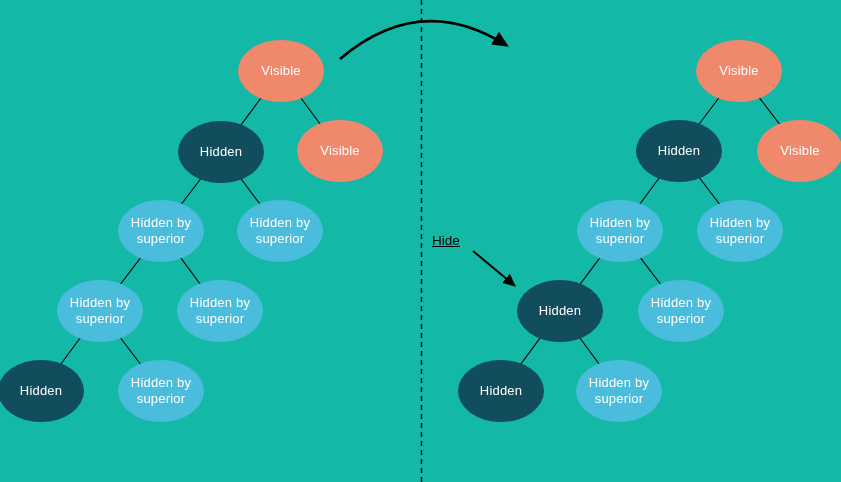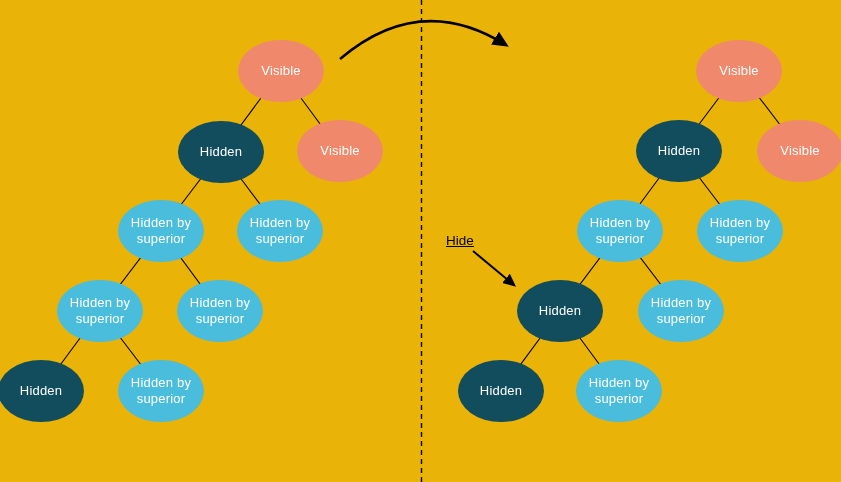--- a/index.html
+++ b/index.html
@@ -1,20 +1,20 @@
 <!DOCTYPE html>
 <html><head>
 <meta charset="utf-8">
 <style>
   html, body { margin: 0; padding: 0; background: #ffffff; }
   .canvas {
     position: relative;
     width: 841px;
     height: 482px;
-    background: #eab308;
+    background: #14b8a6;
     overflow: hidden;
     font-family: "Liberation Sans", sans-serif;
   }
   .canvas svg { position: absolute; left: 0; top: 0; }
   .node {
     position: absolute;
     width: 86px;
     height: 62px;
     border-radius: 50%;
     display: flex;
@@ -27,21 +27,21 @@
     font-weight: 500;
     letter-spacing: 0.2px;
     padding: 0 3px;
     box-sizing: border-box;
   }
   .hide-label {
     position: absolute;
     left: 432px;
     top: 233px;
     width: 56px;
-    text-align: center;
+    text-align: left;
     color: #000000;
     font-size: 13.5px;
     font-weight: 500;
     text-decoration: underline;
   }
 </style>
 </head>
 <body>
 
 <div class="canvas">

